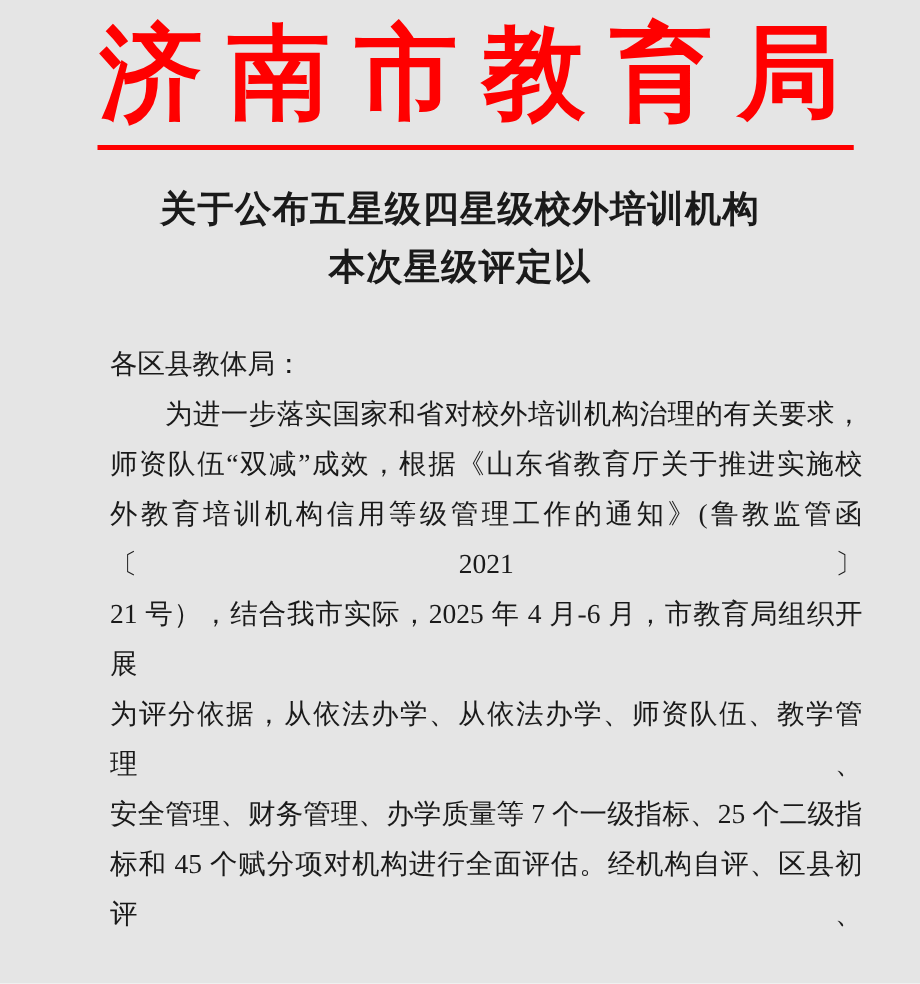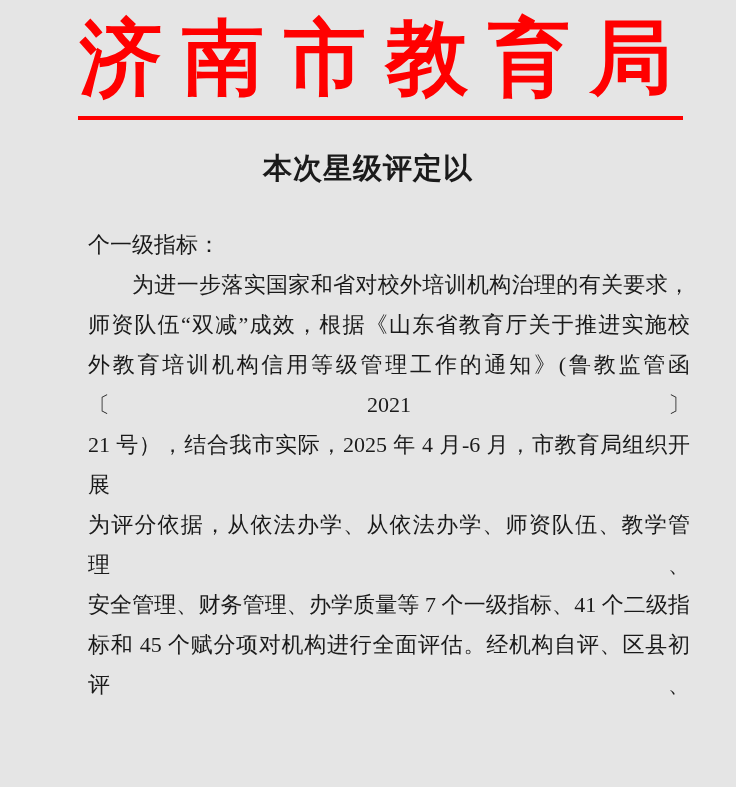--- a/index.html
+++ b/index.html
@@ -62,28 +62,29 @@
 </head>
 <body>
 
 <div class="page">
 
   <div class="org-header">济南市教育局</div>
 
   <div class="divider"></div>
 
   <div class="doc-title">
+    <div class="title-line">关于公布五星级四星级校外培训机构</div>
     <div class="title-line">本次星级评定以</div>
   </div>
 
   <div class="doc-body">
-    <div class="line">个一级指标：</div>
+    <div class="line">各区县教体局：</div>
     <div class="line indent justify">为进一步落实国家和省对校外培训机构治理的有关要求，</div>
     <div class="line justify">师资队伍“双减”成效，根据《山东省教育厅关于推进实施校</div>
     <div class="line justify">外教育培训机构信用等级管理工作的通知》(鲁教监管函〔2021〕</div>
     <div class="line justify">21 号），结合我市实际，2025 年 4 月-6 月，市教育局组织开展</div>
     <div class="line justify">为评分依据，从依法办学、从依法办学、师资队伍、教学管理、</div>
-    <div class="line justify">安全管理、财务管理、办学质量等 7 个一级指标、41 个二级指</div>
+    <div class="line justify">安全管理、财务管理、办学质量等 7 个一级指标、25 个二级指</div>
     <div class="line justify">标和 45 个赋分项对机构进行全面评估。经机构自评、区县初评、</div>
 
   </div>
 
 </div>
 
 </body></html>

